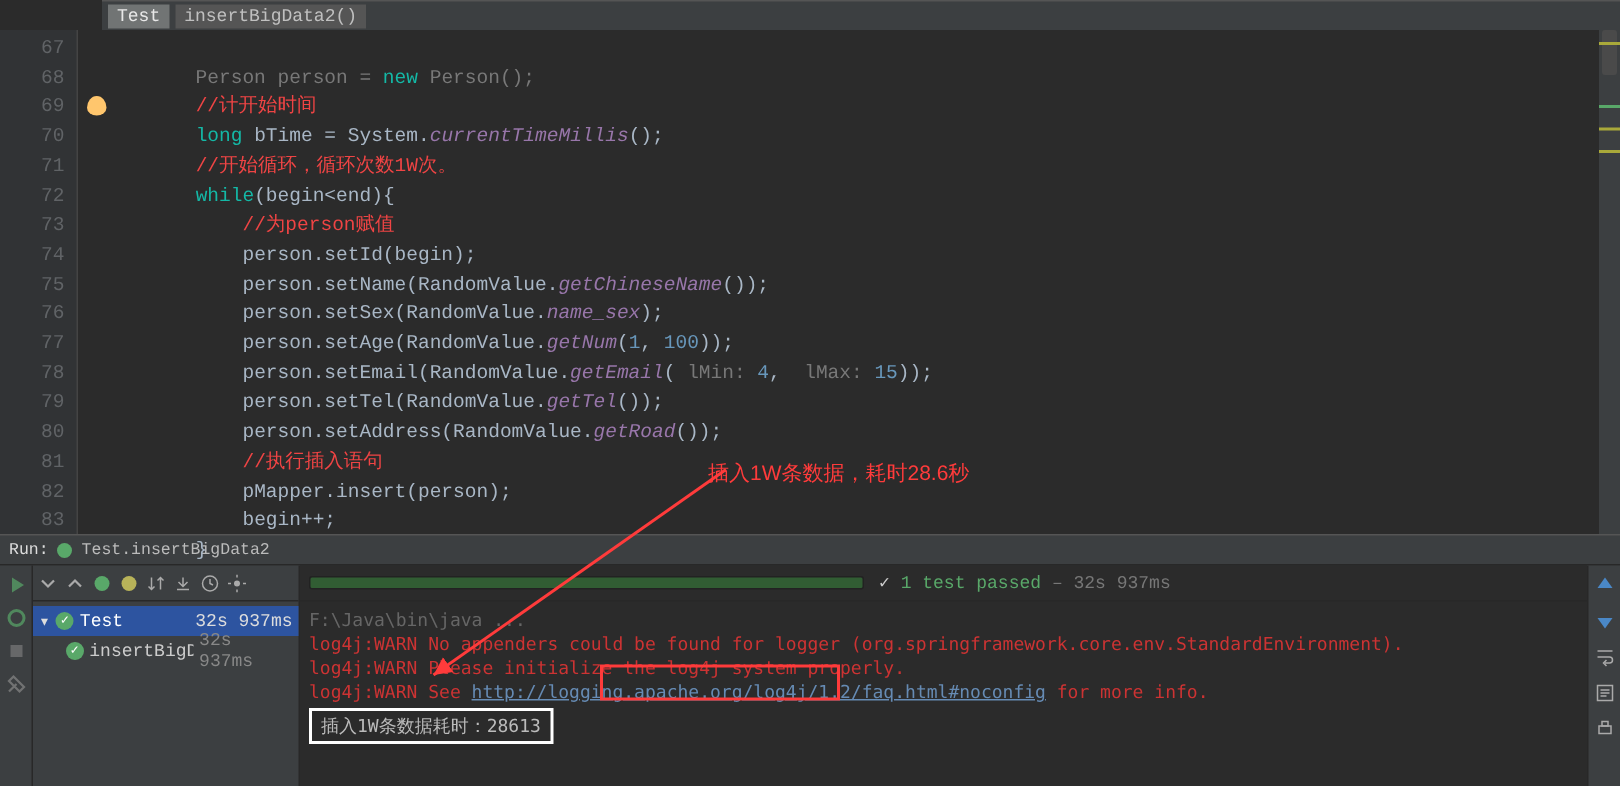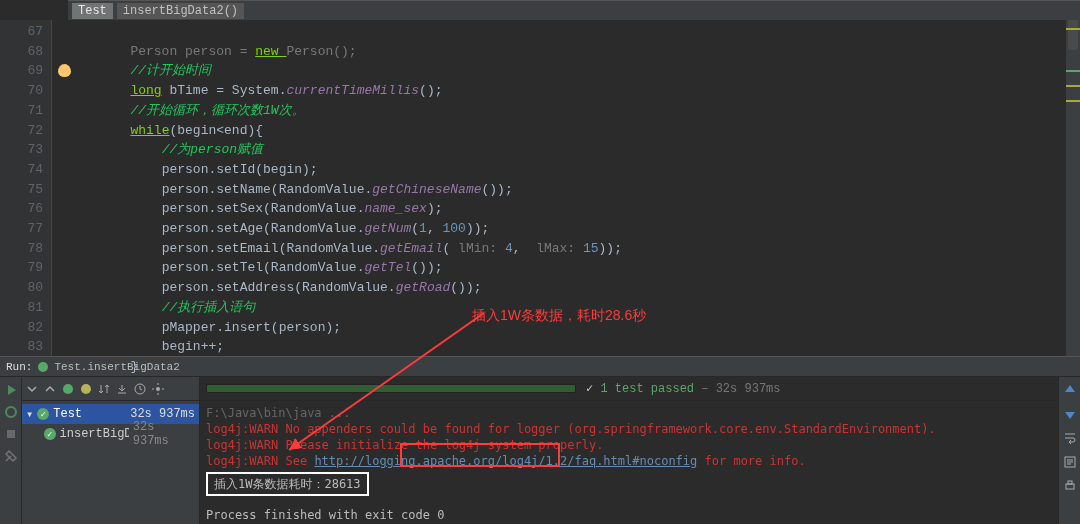--- a/index.html
+++ b/index.html
@@ -47,22 +47,22 @@
     border-right:1px solid #444;
     position:relative;
   }
   .code {
     flex:1;
     padding:2px 0 2px 16px;
     line-height:19.7px;
     white-space:pre;
     position:relative;
   }
-  .kw { color:#84cc16;text-decoration:underline; }
-  .com2 { color:#22c55e;font-style:italic; }
+  .kw { color:#14b8a6; }
+  .com2 { color:#ef4444; }
   .static { color:#9876aa; font-style:italic;}
   .num { color:#6897bb; }
   .ann { color:#787878; }
   .param { color:#787878; }
   .bulb {
     position:absolute;
     left:58px; top:64px;
     width:13px;height:13px;
     background:#ffc66d;
     border-radius:50% 50% 50% 50% / 60% 60% 40% 40%;
@@ -329,21 +329,20 @@
         <span style="color:#ccc;">✓ </span><span class="g">1 test passed</span><span class="dim"> – </span><span class="dim">32s 937ms</span>
       </span>
     </div>
     <div class="console">
       <div class="path">F:\Java\bin\java ...</div>
       <div class="warn">log4j:WARN No appenders could be found for logger (org.springframework.core.env.StandardEnvironment).</div>
       <div class="warn">log4j:WARN Please initialize the log4j system properly.</div>
       <div><span class="warn">log4j:WARN See </span><span class="link">http://logging.apache.org/log4j/1.2/faq.html#noconfig</span><span class="warn"> for more info.</span></div>
       <div class="whitebox">插入1W条数据耗时：28613</div>
       <div style="height:8px;"></div>
-      <div>Process finished with exit code 0</div>
     </div>
     <div class="redframe"></div>
   </div>
 
   <div class="runright">
     <svg width="14" height="14">
         <path d="M7 2 L12 9 L2 9 Z" fill="#4a88c7"></path>
       </svg>
     <svg width="14" height="14">
         <path d="M7 12 L12 5 L2 5 Z" fill="#4a88c7"></path>

